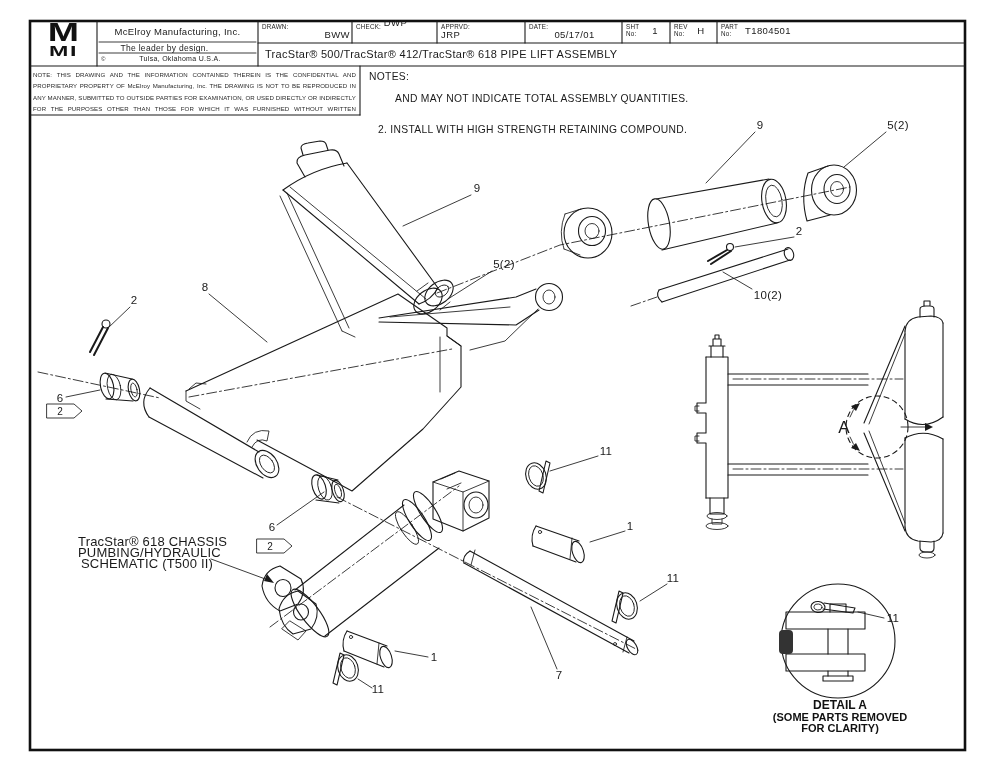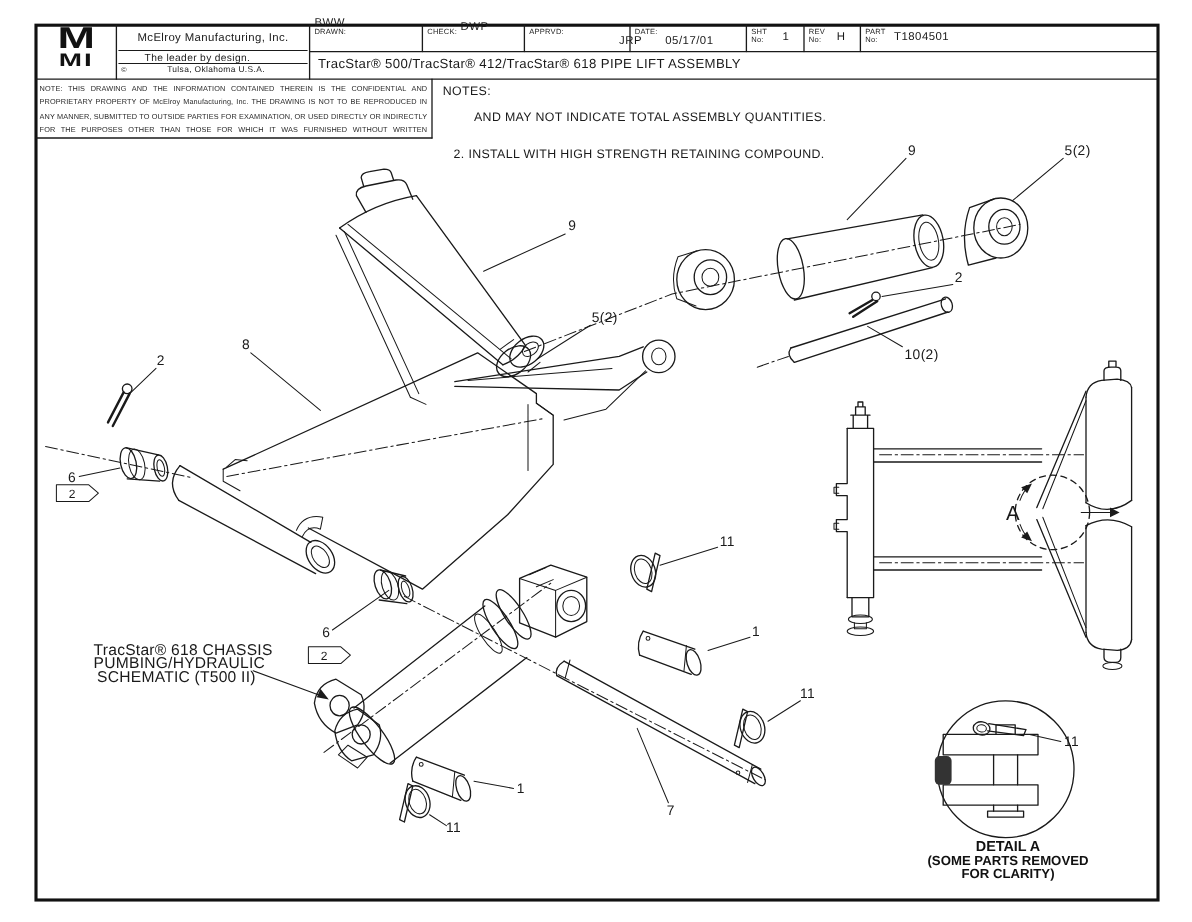--- a/index.html
+++ b/index.html
@@ -337,27 +337,27 @@
     <span class="logo-m">M</span>
     <span class="logo-mi">MI</span>
   </div>
 
   <div class="abs company" style="left:99px;top:26px;width:157px;">McElroy Manufacturing, Inc.</div>
   <div class="abs tagline" style="left:99px;top:43px;width:131px;">The leader by design.</div>
   <div class="abs copyright" style="left:101px;top:56px;">©</div>
   <div class="abs location" style="left:110px;top:55px;width:140px;">Tulsa, Oklahoma U.S.A.</div>
 
   <div class="abs tb-label" style="left:262px;top:23px;">DRAWN:</div>
-  <div class="abs tb-value" style="left:262px;top:14px;width:88px;text-align:left;">BWW</div>
+  <div class="abs tb-value" style="left:262px;top:29px;width:88px;text-align:right;">BWW</div>
 
   <div class="abs tb-label" style="left:356px;top:23px;">CHECK:</div>
   <div class="abs tb-value" style="left:356px;top:17px;width:79px;text-align:center;">DWP</div>
 
   <div class="abs tb-label" style="left:441px;top:23px;">APPRVD:</div>
-  <div class="abs tb-value" style="left:453px;top:29px;width:82px;text-align:right;">JRP</div>
+  <div class="abs tb-value" style="left:441px;top:29px;width:82px;text-align:left;">JRP</div>
 
   <div class="abs tb-label" style="left:529px;top:23px;">DATE:</div>
   <div class="abs tb-value" style="left:529px;top:29px;width:91px;text-align:center;">05/17/01</div>
 
   <div class="abs tb-label" style="left:626px;top:23px;">SHT</div>
   <div class="abs tb-label" style="left:626px;top:30px;">No:</div>
   <div class="abs tb-value" style="left:641px;top:25px;width:28px;text-align:center;">1</div>
 
   <div class="abs tb-label" style="left:674px;top:23px;">REV</div>
   <div class="abs tb-label" style="left:674px;top:30px;">No:</div>

